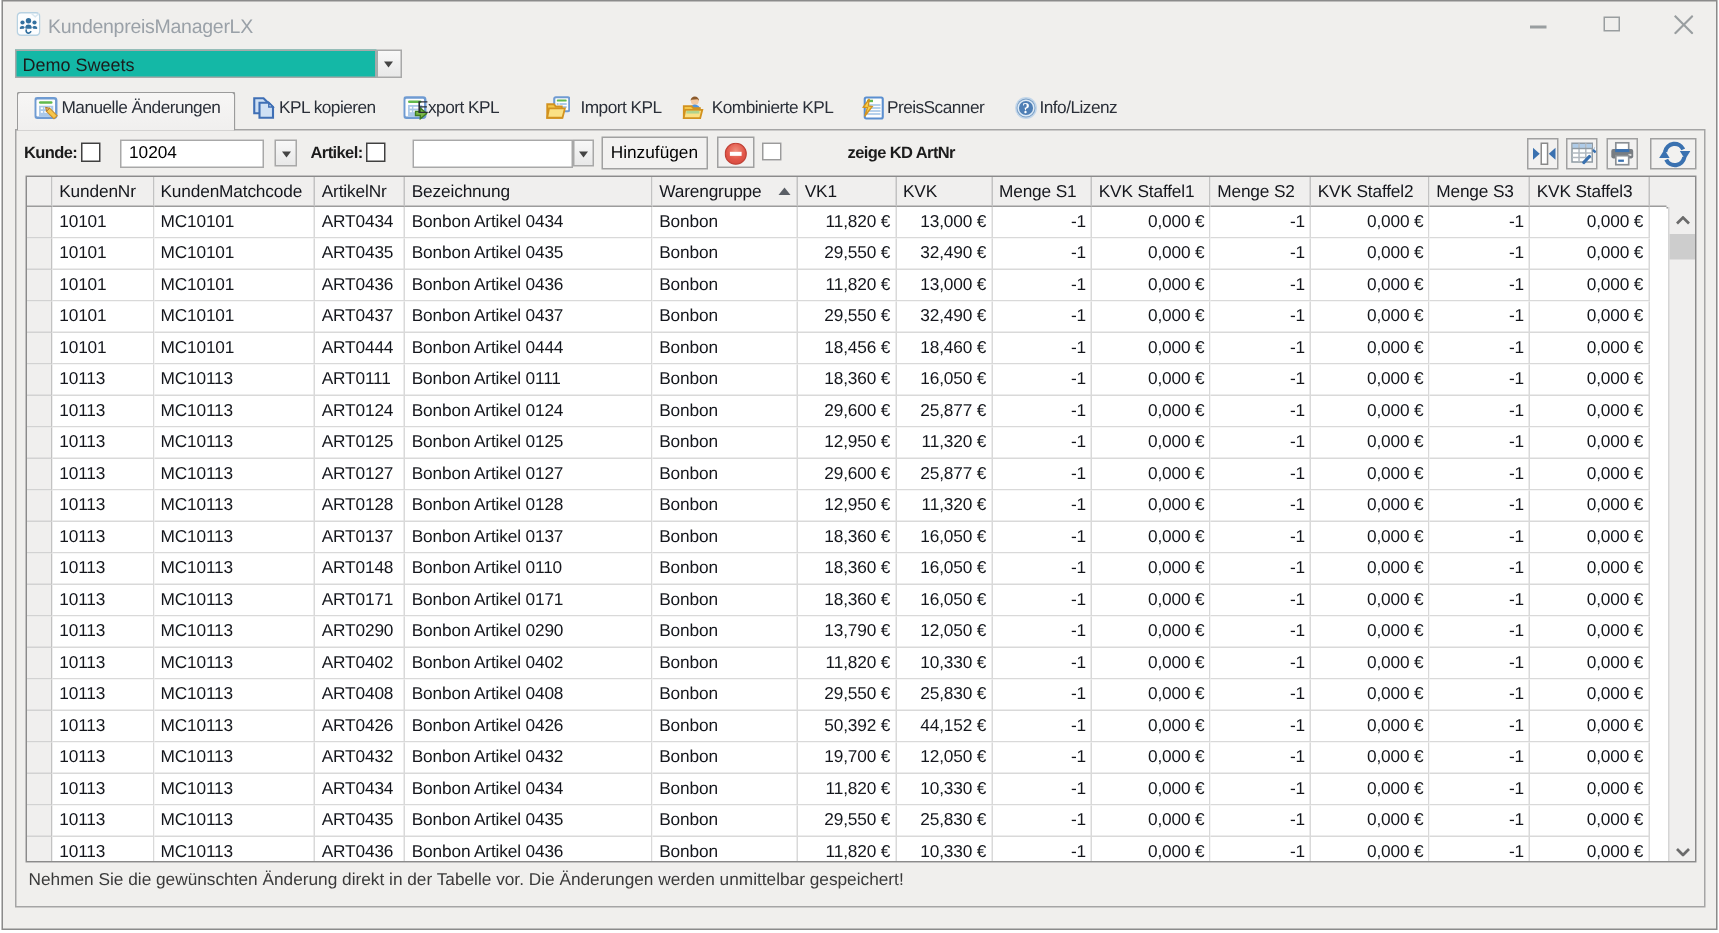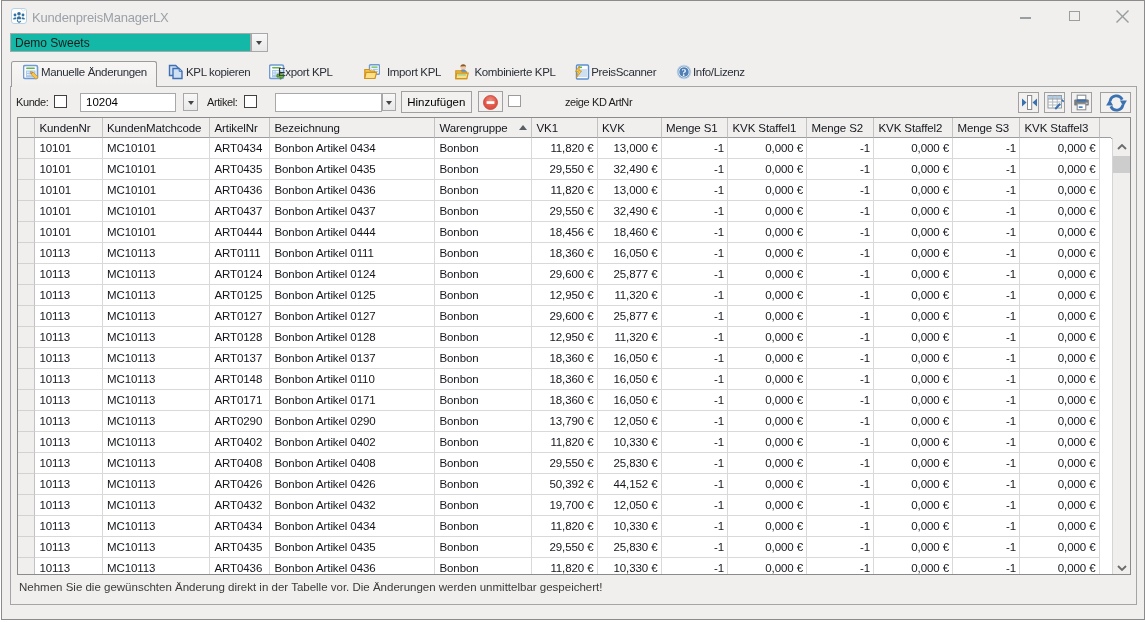--- a/index.html
+++ b/index.html
@@ -14,21 +14,21 @@
 .cbtn { background:linear-gradient(#f8f8f8,#e8e8e8); border:1px solid #a8a8a8; }
 .arr { position:absolute; width:0; height:0; border-left:3.5px solid transparent; border-right:3.5px solid transparent; border-top:4px solid #444; }
 
 #tabbar { left:10px; top:60.5px; width:1128px; height:26px; }
 #activetab { position:absolute; left:0.5px; top:0px; width:146px; height:26px; background:linear-gradient(#f7f6f5,#f0efee); border:1px solid #9b9b9b; border-bottom:none; border-radius:2.5px 2.5px 0 0; }
 .tabicon { position:absolute; top:3.5px; }
 .tabtext { position:absolute; top:5.5px; font-size:11.5px; color:#2a2f38; white-space:nowrap; letter-spacing:-0.35px; }
 
 #panel { left:10px; top:86px; width:1127px; height:519px; border:1px solid #a5a5a5; background:#f0efed; }
 
-.lbl { font-size:11px; color:#1c1c1c; letter-spacing:-0.4px; }
+.lbl { font-size:11px; color:#1c1c1c; letter-spacing:-0.4px;font-weight:bold; }
 .chk { background:#fff; border:1.5px solid #404040; width:13px; height:13px; }
 .chk2 { background:#fff; border:1px solid #9b9b9b; width:12.5px; height:12.5px; }
 .combo { background:#fff; border:1px solid #a8a8a8; height:19px; }
 .btn { border:1px solid #a0a0a0; background:#f2f1f0; }
 
 #grid { left:17px; top:117px; width:1113.5px; height:458px; border:1px solid #8b8b8b; background:#fff; overflow:hidden; }
 table { border-collapse:separate; border-spacing:0; table-layout:fixed; width:1095.5px; }
 td, th { overflow:hidden; white-space:nowrap; font-weight:normal; }
 th { height:20px; background:#f0efee; border-right:1px solid #c2c2c2; border-bottom:1px solid #9c9c9c; font-size:11.5px; color:#14161c; text-align:left; padding:0 0 0 4.5px; vertical-align:middle; letter-spacing:-0.1px; }
 td { height:21px; background:#fff; border-right:1px solid #d9d9d9; border-bottom:1px solid #d9d9d9; font-size:11.5px; color:#14161c; padding:0 0 0 4.5px; vertical-align:middle; letter-spacing:-0.1px; }

